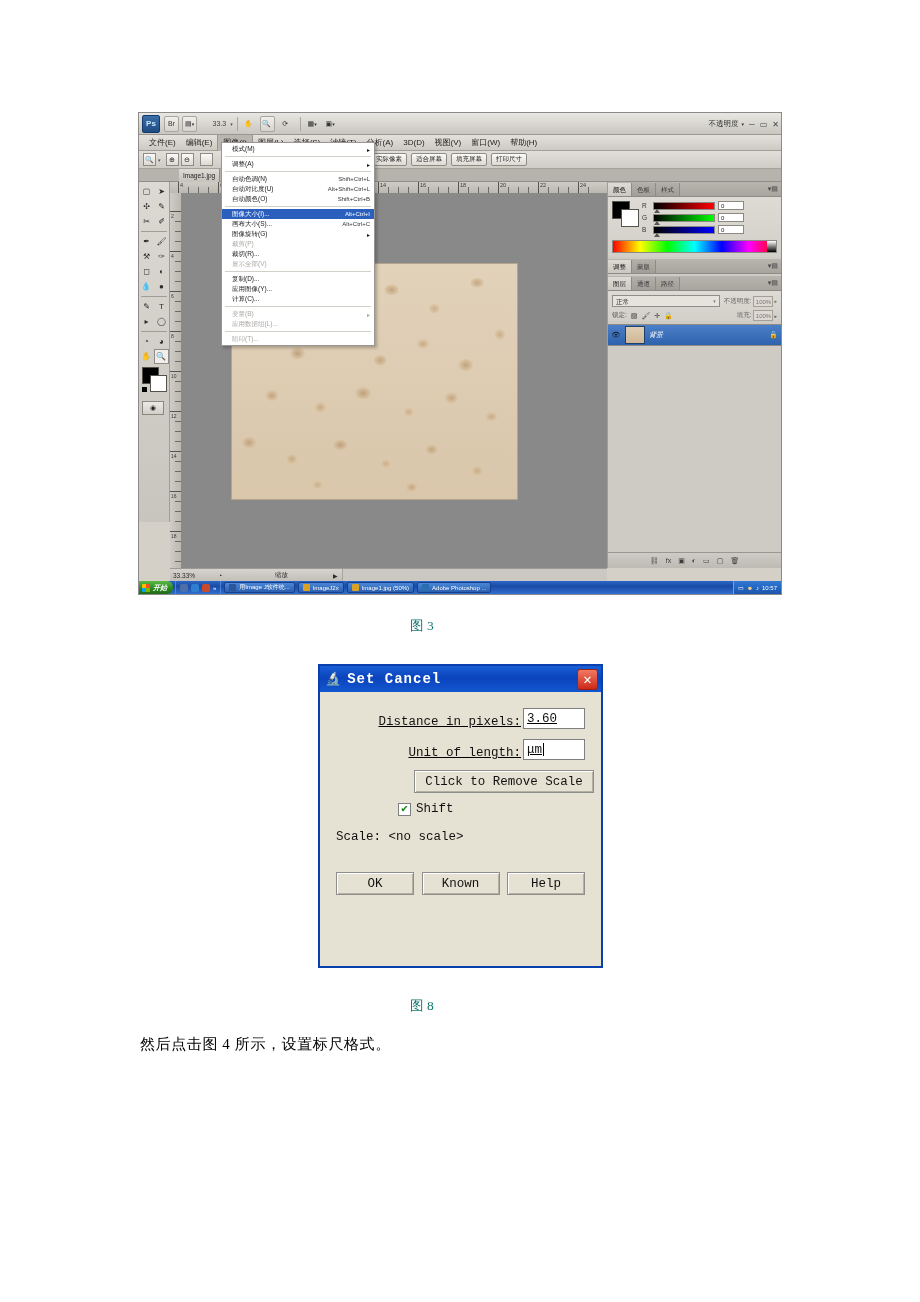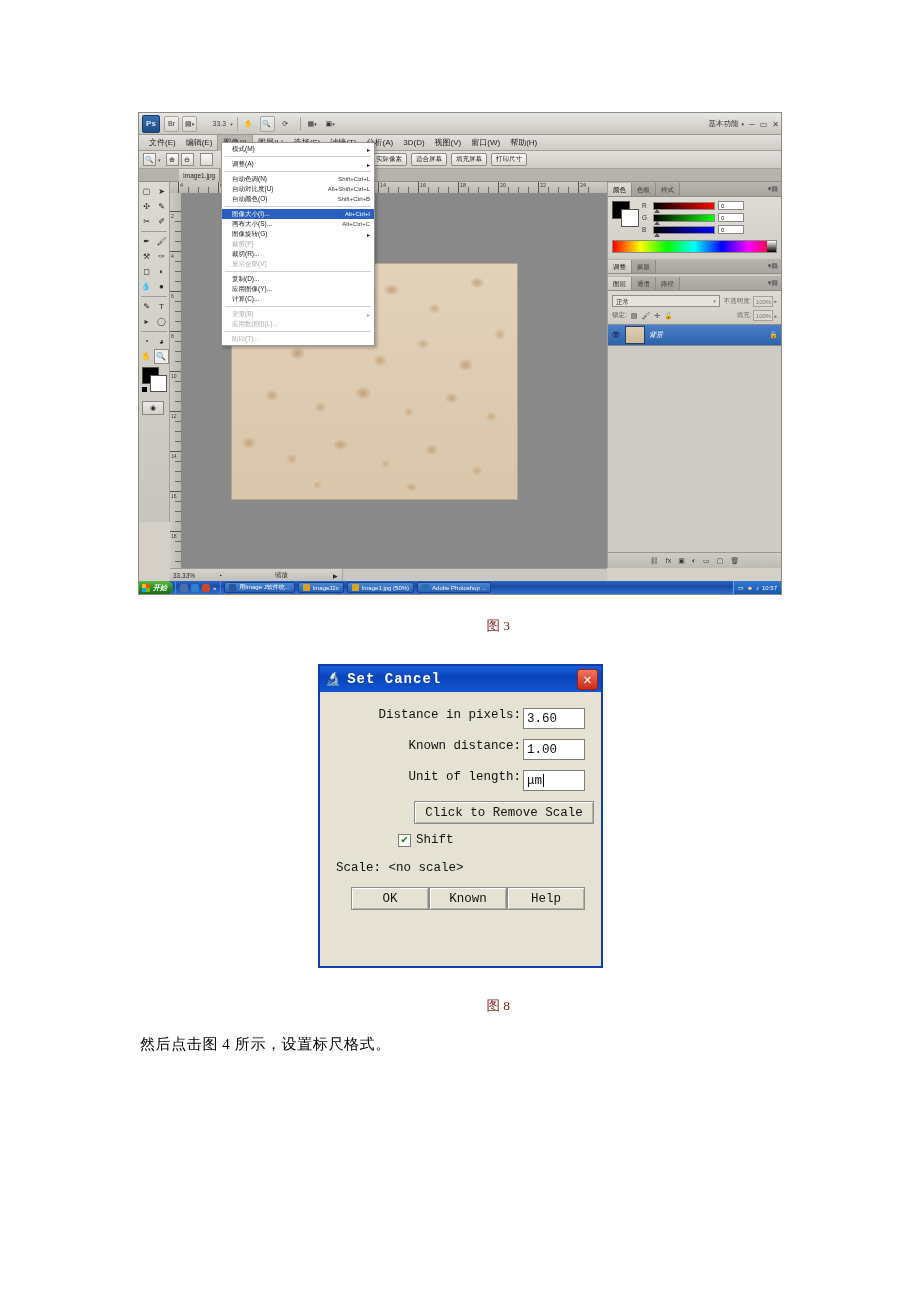--- a/index.html
+++ b/index.html
@@ -364,24 +364,24 @@
   .mi .acc { color:#333; font-size:6px; white-space:nowrap; margin-left:6px;}
   .mi .arr { margin-left:6px; font-size:6px; }
   .mi.hl { background:#2a5fbe; color:#fff; }
   .mi.hl .acc, .mi.hl .lbl { color:#fff; }
   .mi.dis { color:#aaa8a4; }
   .msep { height:1px; background:#d2cfc9; margin:2px 3px; }
 
   
   .caption {
     position:absolute;
-    text-align:right;
+    text-align:left;
     font-family:"Liberation Serif", serif;
     font-size: 13.5px;
-    color:#7f1d1d;
+    color:#0f766e;
   }
   #para {
     position:absolute;
     left: 140px; top: 1035px;
     font-family:"Liberation Serif", serif;
     font-size: 15px;
     letter-spacing: 0.6px;
     color:#000;
   }
 
@@ -414,22 +414,23 @@
     position:absolute; right:3px; top:3px;
     width:19px;height:19px;
     background: linear-gradient(#f07a62,#cc2a17);
     border:1px solid #9d1f10; border-radius:3px;
     color:#fff; font-size:14px; font-weight:bold;
     display:flex;align-items:center;justify-content:center;
     line-height:1;
   }
   .ss-body { padding: 16px 16px 10px 16px; box-sizing:border-box; }
   .ss-row {
-    display:flex; align-items:flex-start; justify-content:flex-end;
+    display:flex; align-items:flex-end; justify-content:flex-end;
     margin-bottom: 10px;
+    text-decoration: underline;
   }
   .ss-lab {
     font-size: 12.5px; color:#111;
     font-family:"Liberation Mono", monospace;
     text-align:right; white-space:nowrap;
   }
   .ss-input {
     width: 62px; height: 21px;
     background:#ffffff;
     border: 1px solid #7f7f7f;
@@ -459,21 +460,21 @@
     background:#fff; border:1px solid #7f7f7f;
     display:flex; align-items:center; justify-content:center;
     font-size: 11px; color:#108010; font-weight:bold;
     margin-right:5px; box-sizing:border-box; line-height:1;
   }
   .ss-globallab { font-size:12.5px; color:#111; font-family:"Liberation Mono", monospace; }
   .ss-scaleline {
     margin: 14px 0 0 0;
     font-size: 12.5px; color:#111; font-family:"Liberation Mono", monospace;
   }
-  .ss-btnrow { display:flex; justify-content:flex-end; margin-top: 12px; }
+  .ss-btnrow { display:flex; justify-content:space-between; margin-top: 28px; }
   .ss-btn {
     width: 78px; height: 23px;
     background:#e6e2d3;
     border:1px solid #8d8d8d;
     box-shadow: inset 1px 1px 0 #ffffff, inset -1px -1px 0 #b4b0a3;
     display:flex; align-items:center; justify-content:center;
     font-size:12.5px; color:#111;
     font-family:"Liberation Mono", monospace;
     box-sizing:border-box;
   }
@@ -490,21 +491,21 @@
     <div class="ps-zoomval">33.3</div>
     <div style="font-size:5px;color:#555">▾</div>
     <div class="vsep"></div>
     <div class="ps-appbtn flat">✋</div>
     <div class="ps-appbtn">🔍</div>
     <div class="ps-appbtn flat">⟳</div>
     <div class="vsep"></div>
     <div class="ps-appbtn flat">▦<span style="font-size:5px">▾</span></div>
     <div class="ps-appbtn flat">▣<span style="font-size:5px">▾</span></div>
     <div class="ps-appbar-right">
-      <span>基本功能</span>
+      <span>不透明度</span>
       <span style="margin-left:3px;font-size:5px">▾</span>
       <span class="winbtn">─</span>
       <span class="winbtn">▭</span>
       <span class="winbtn">✕</span>
     </div>
   </div>
 
   <div class="ps-menubar">
     <div class="ps-menu-item">文件(E)</div>
     <div class="ps-menu-item">编辑(E)</div>
@@ -918,24 +919,20 @@
     <span class="ss-titletext">Set Cancel</span>
     <span class="ss-close">✕</span>
   </div>
   <div class="ss-body">
 
     <div class="ss-row">
       <span class="ss-lab">Distance in pixels:</span>
       <span class="ss-input">3.60</span>
     </div>
 
-    <div class="ss-row">
-      <span class="ss-lab">Known distance:</span>
-      <span class="ss-input">1.00</span>
-    </div>
 
 
     <div class="ss-row">
       <span class="ss-lab">Unit of length:</span>
       <span class="ss-input">
         <span>μm</span>
           <span class="ss-caret"></span>
       </span>
     </div>
 

